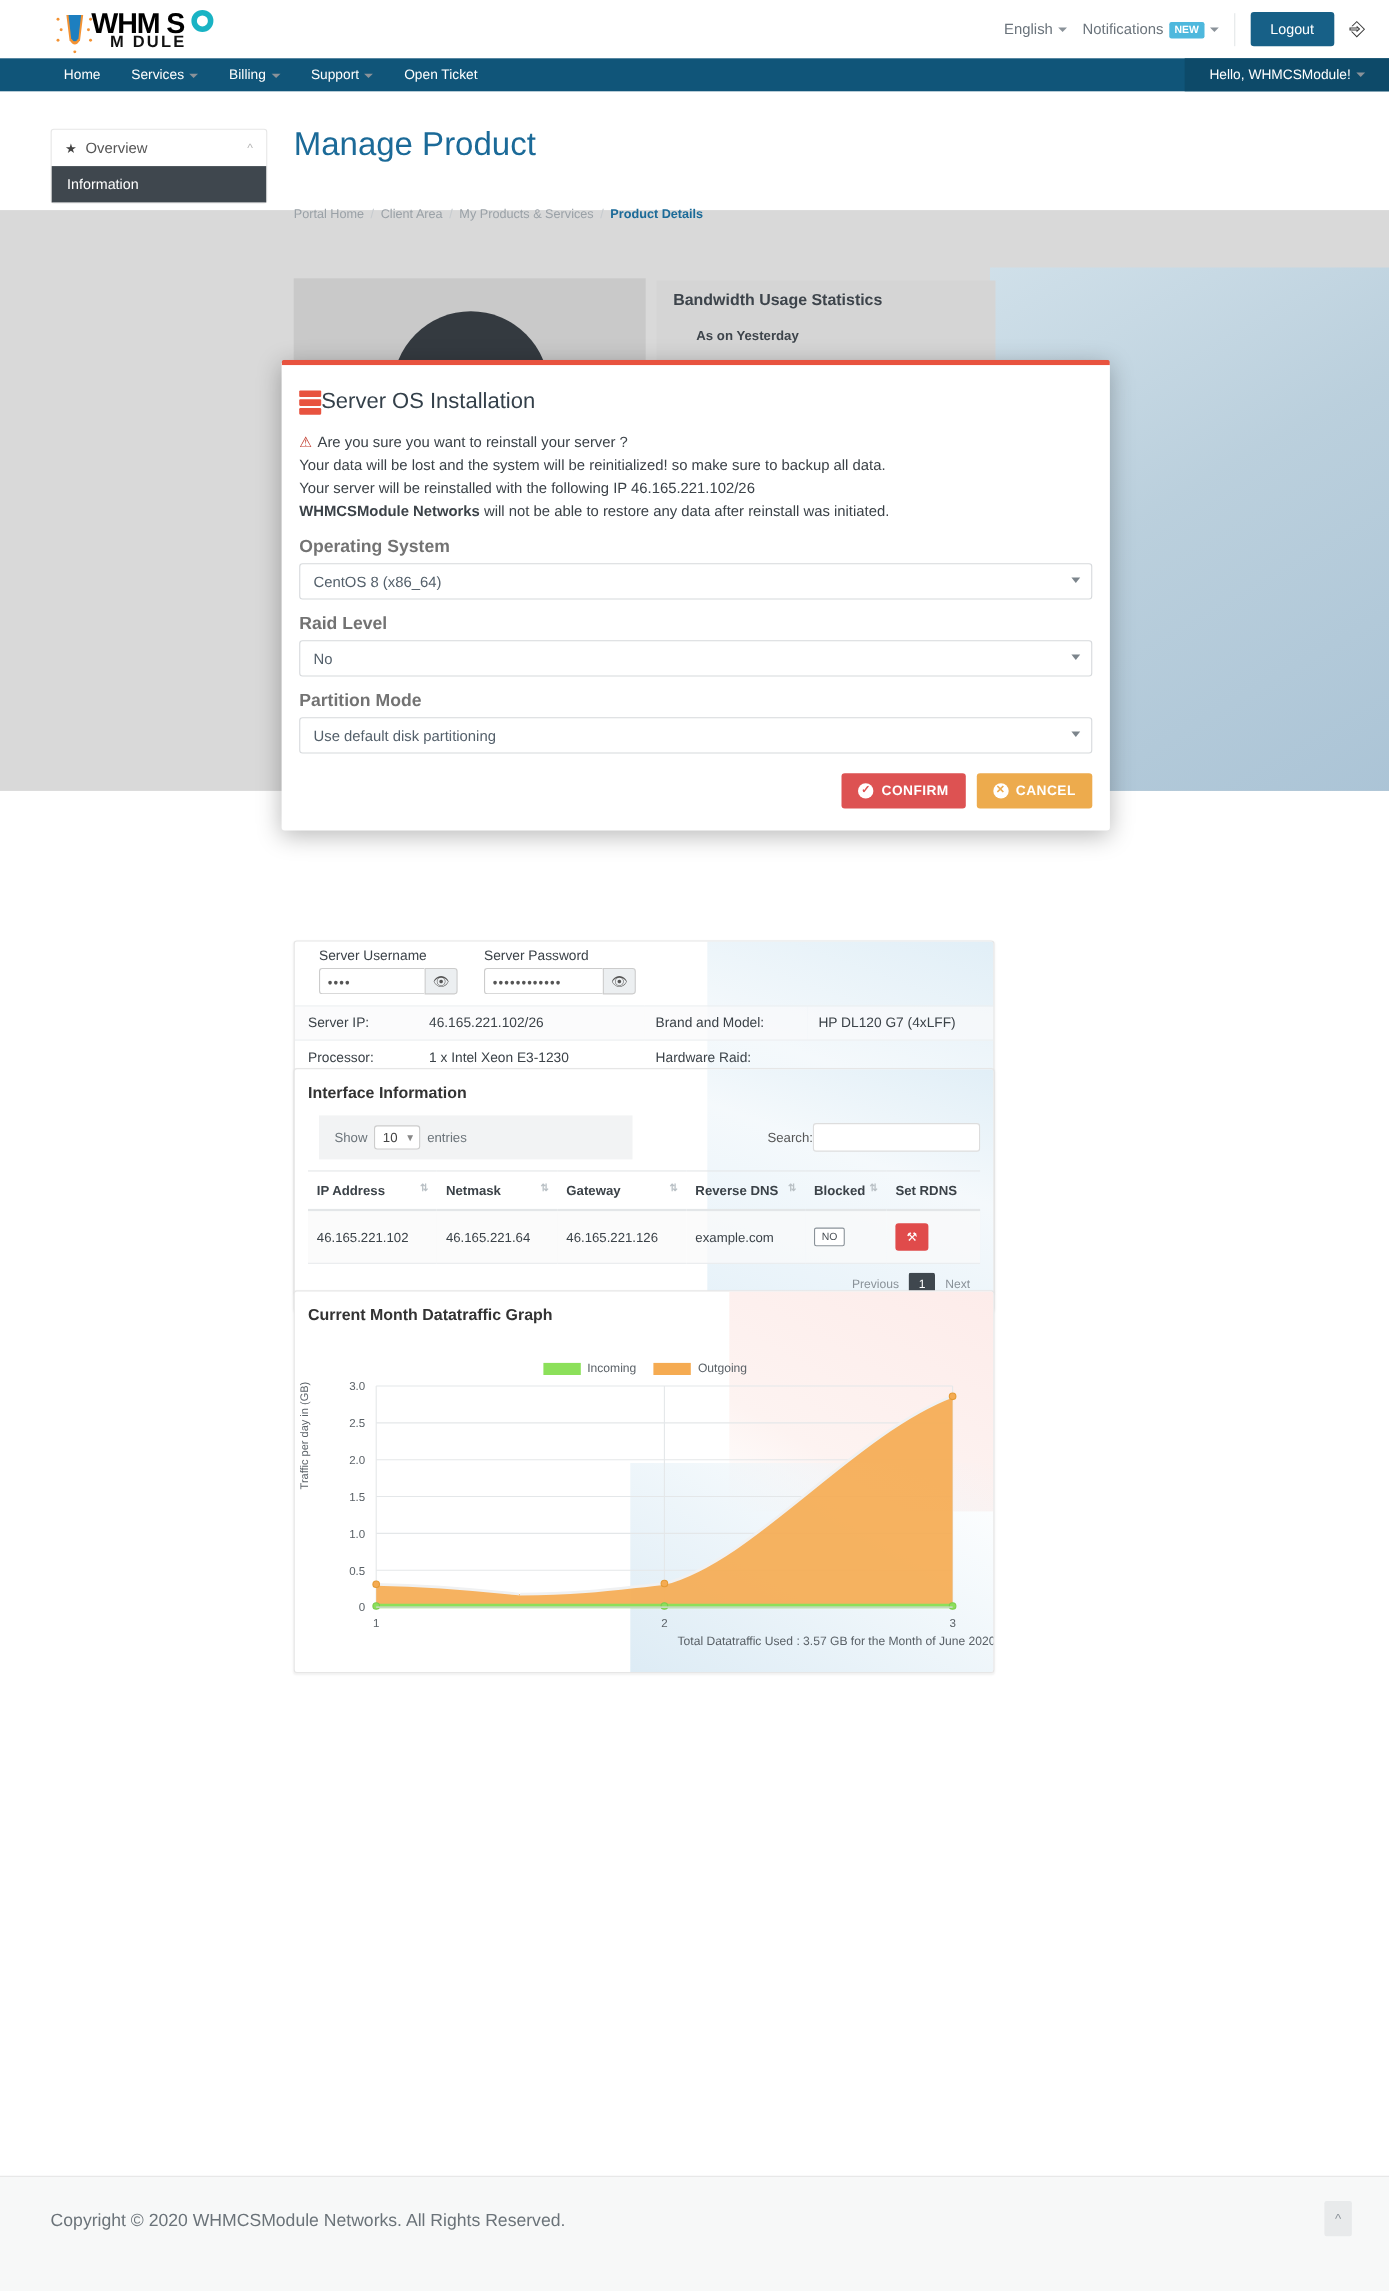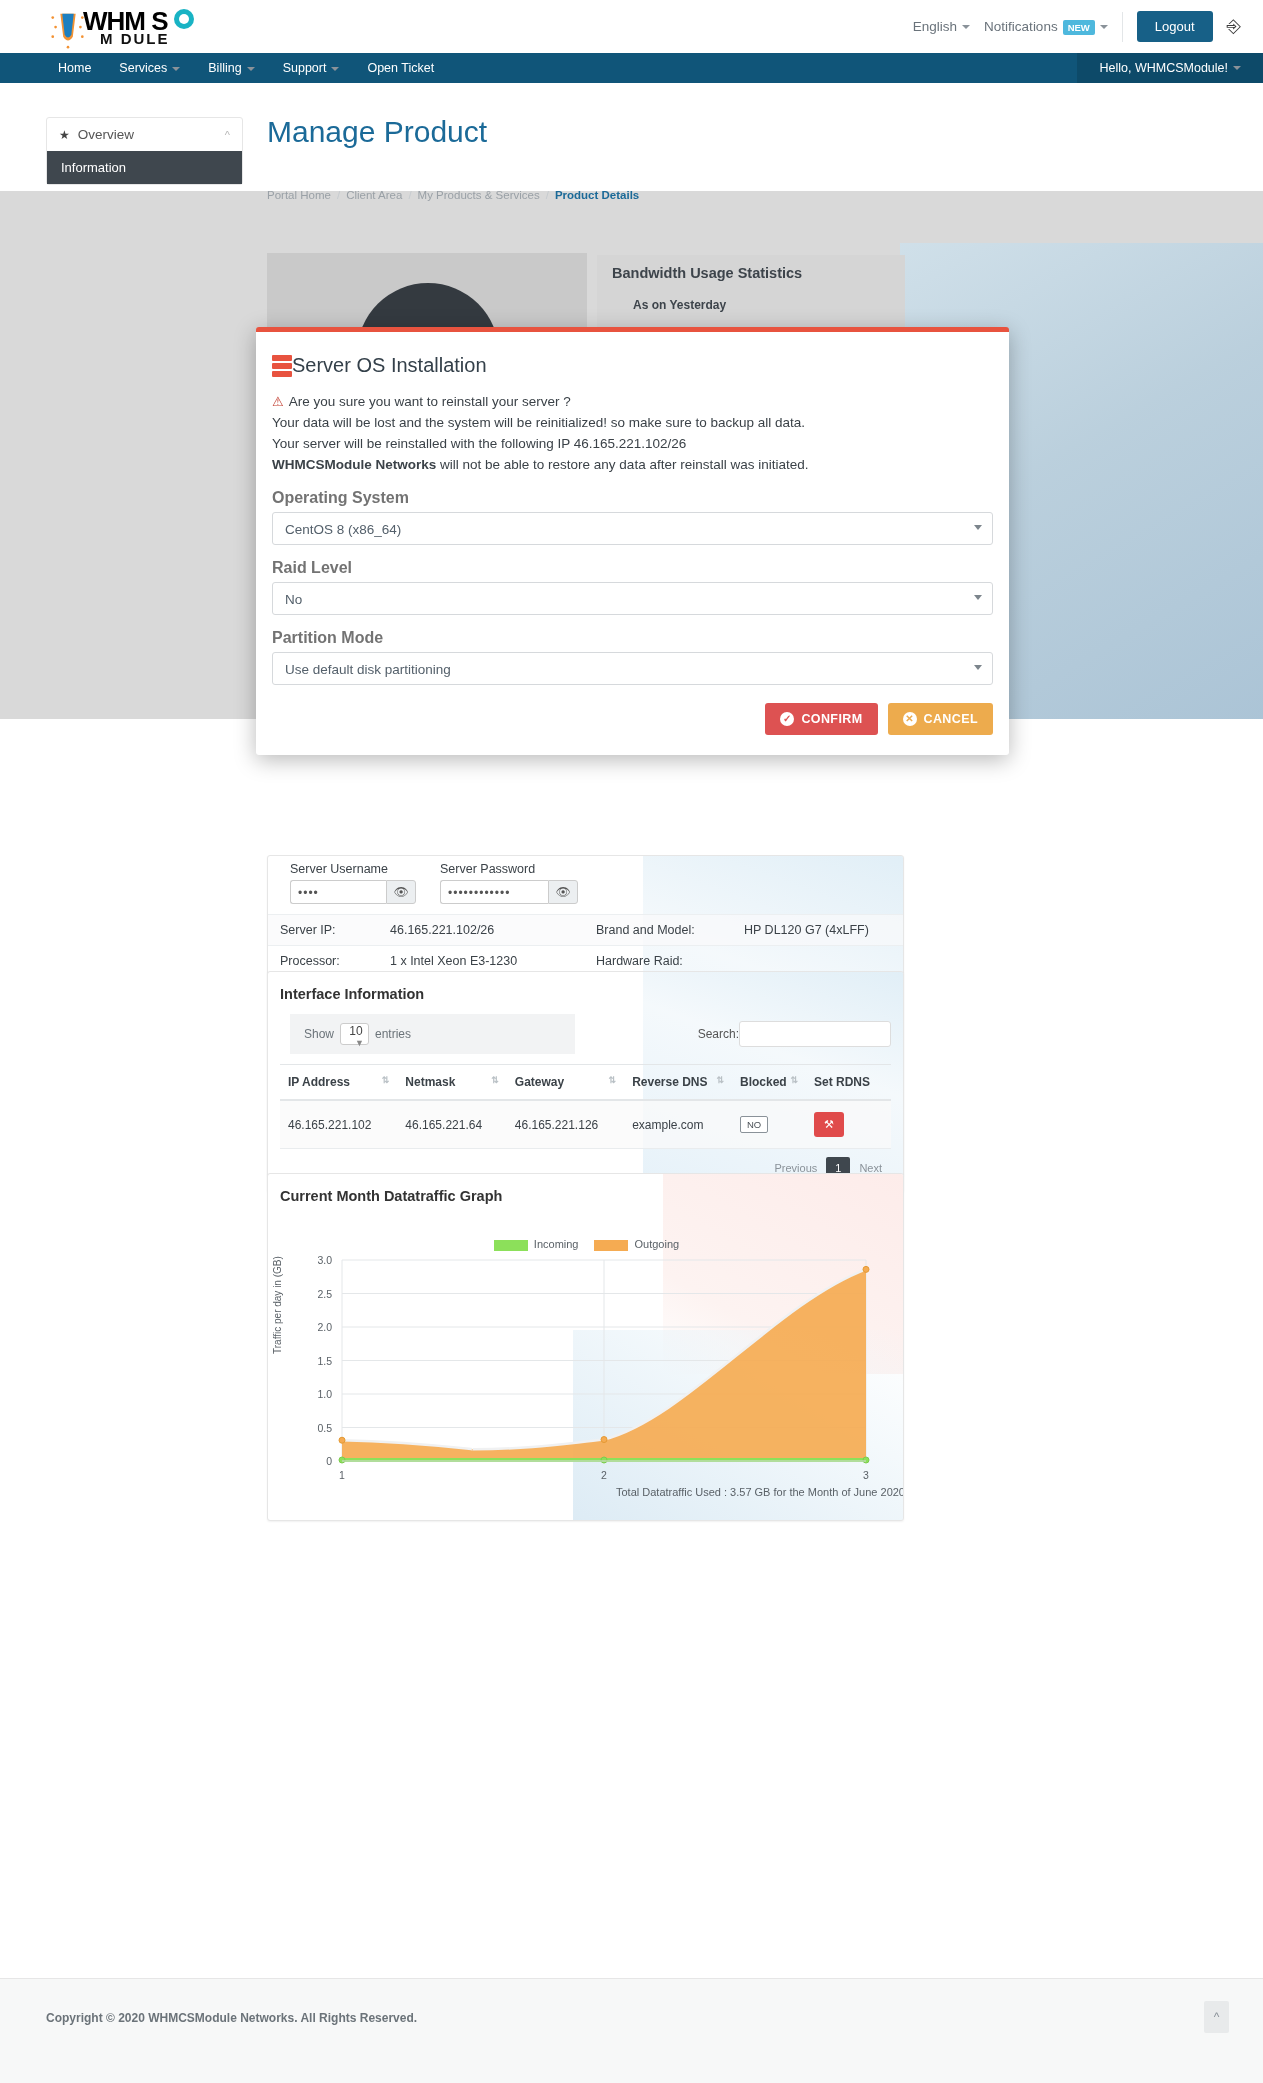--- a/index.html
+++ b/index.html
@@ -140,21 +140,21 @@
 
   
   #iface-card { left:267px; top:888px; width:637px; }
   .iface-title { font-size:14.5px; font-weight:bold; color:#333; padding:14px 12px 6px 12px;
                  position:relative;}
   .dt-top { display:flex; align-items:center; padding:6px 12px 10px 22px; position:relative;}
   .show-box { background:#f2f3f4; padding:9px 14px; display:flex; align-items:center;
               gap:6px; font-size:12px; color:#6b7379; width:285px; }
   .show-sel { border:1px solid #ccc; background:#fff; border-radius:3px; height:22px;
               display:flex; align-items:center; padding:0 4px 0 7px; font-size:12px;
-              color:#444; cursor:pointer;flex-direction:column;}
+              color:#444; cursor:pointer;}
   .show-sel .cv { margin-left:7px; color:#888; font-size:9px;}
   .search-grp { margin-left:auto; display:flex; align-items:center; gap:0; }
   .search-lbl { font-size:12px; color:#555; }
   .search-inp { width:152px; height:26px; border:1px solid #ddd; border-radius:3px;
                 background:#fff; font-size:12px; padding:0 8px 0 26px; color:#555;
                 position:relative;}
   .search-wrap { position:relative; }
   .mag { position:absolute; left:8px; top:6px; width:9px; height:9px;
          border:1.6px solid #9aa1a7; border-radius:50%; }
   .mag:after { content:""; position:absolute; left:7px; top:7px; width:5px; height:1.6px;
@@ -193,21 +193,21 @@
   .lg-sw { display:inline-block; width:34px; height:11px; vertical-align:middle;
            margin-right:6px; }
   .ylabel { position:absolute; left:4px; top:150px; transform:rotate(-90deg);
             transform-origin:left top; font-size:10px; color:#5a6167; white-space:nowrap; }
   .chart-foot { position:absolute; left:12px; right:0; bottom:6px; text-align:right;
                 font-size:11px; color:#5a6167; }
 
   
   .footer { position:absolute; left:0; top:1978px; width:1263px; height:105px;
             background:#f7f8f8; border-top:1px solid #e6e6e6; }
-  .copy { position:absolute; left:46px; top:32px; font-size:12px; color:#6b7379;font-weight:bold; }
+  .copy { position:absolute; left:46px; top:32px; font-size:16px; color:#6b7379; }
   .totop { position:absolute; right:34px; top:22px; width:25px; height:32px;
            background:#e8eaeb; color:#8a9299; font-size:12px; display:flex;
            align-items:center; justify-content:center; cursor:pointer; border-radius:2px;}
 
   
   .modal-backdrop { position:absolute; left:0; top:0; width:1263px; height:2083px;
                     background:rgba(255,255,255,0); pointer-events:none; }
   .modal { position:absolute; left:256px; top:327px; width:753px;
            background:#fff; border-radius:3px; box-shadow:0 5px 22px rgba(0,0,0,.28);
            border-top:5px solid #e8533f; }

